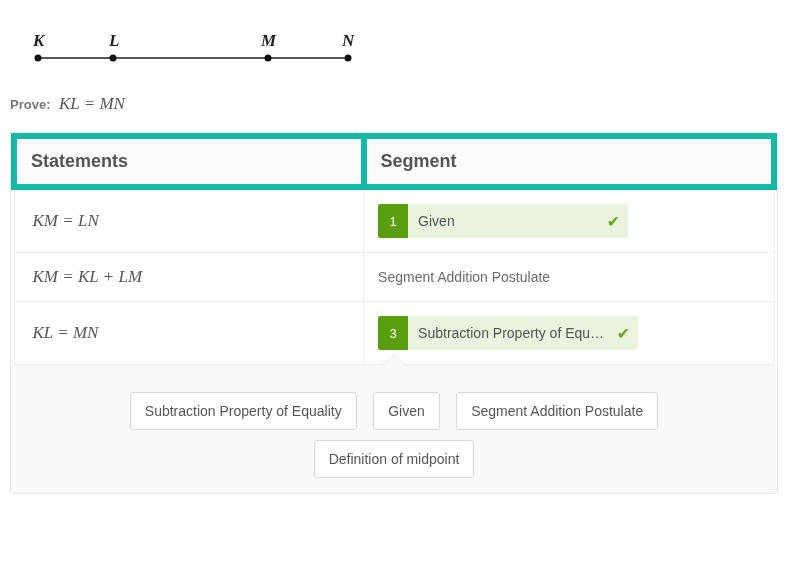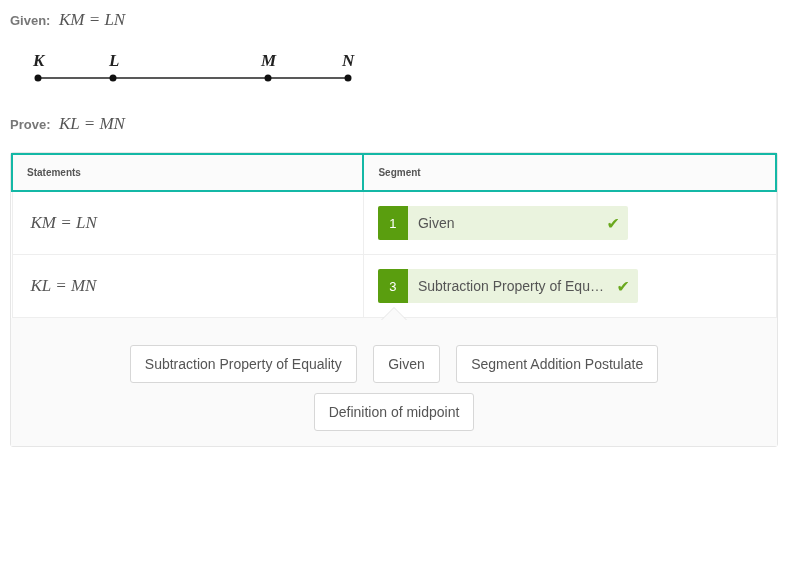--- a/index.html
+++ b/index.html
@@ -34,25 +34,25 @@
     background: #fafafa;
     padding: 0;
   }
   table.proof {
     width: 100%;
     border-collapse: collapse;
     background: #fff;
   }
   table.proof th {
     text-align: left;
-    font-size: 10px;
+    font-size: 18px;
     font-weight: bold;
     color: #555;
     padding: 12px 14px;
-    border: 2px solid #14b8a6;
+    border: 6px solid #14b8a6;
     background: #fbfbfb;
   }
   table.proof td {
     font-size: 14px;
     color: #6b6b6b;
     padding: 14px 14px;
     border: 1px solid #eee;
     vertical-align: middle;
   }
   td.stmt .math { font-size: 17px; }
@@ -132,24 +132,20 @@
     padding: 10px 14px;
     margin: 5px 6px;
     border-radius: 3px;
     cursor: pointer;
   }
 </style>
 </head>
 <body>
 
 <div class="top-section">
-  <div>
-    <span class="given-label">Given:</span>
-    <span class="math">KM = LN</span>
-  </div>
 
   <div class="diagram">
     <svg width="360" height="40">
       <line x1="20" y1="28" x2="330" y2="28" stroke="#222" stroke-width="1.5"></line>
       <g>
         <circle cx="20" cy="28" r="3.5" fill="#111"></circle>
         <text x="15" y="16" font-family="Times New Roman" font-style="italic" font-weight="bold" font-size="17" fill="#222">K</text>
       </g>
       <g>
         <circle cx="95" cy="28" r="3.5" fill="#111"></circle>
@@ -183,20 +179,24 @@
     <tbody>
       <tr>
         <td class="stmt"><span class="math">KM = LN</span></td>
         <td>
           <div class="reason-box">
             <span class="reason-num">1</span>
             <span class="reason-text">Given</span>
             <span class="reason-check">✔</span>
           </div>
         </td>
+      </tr>
+      <tr>
+        <td class="stmt"><span class="math">KM = KL + LM</span></td>
+        <td><span class="reason-plain">Segment Addition Postulate</span></td>
       </tr>
       <tr>
         <td class="stmt"><span class="math">KL = MN</span></td>
         <td>
           <div class="reason-box">
             <span class="reason-num">3</span>
             <span class="reason-text">Subtraction Property of Equality</span>
             <span class="reason-check">✔</span>
           </div>
         </td>

